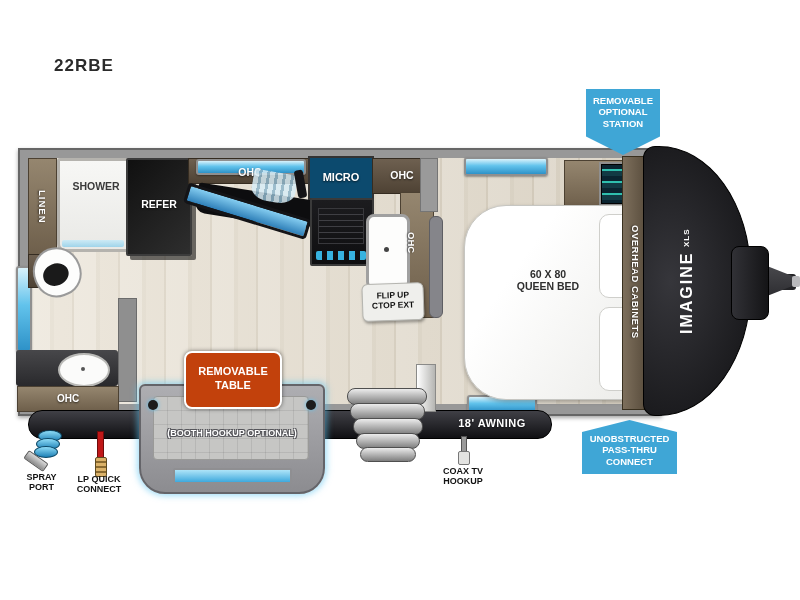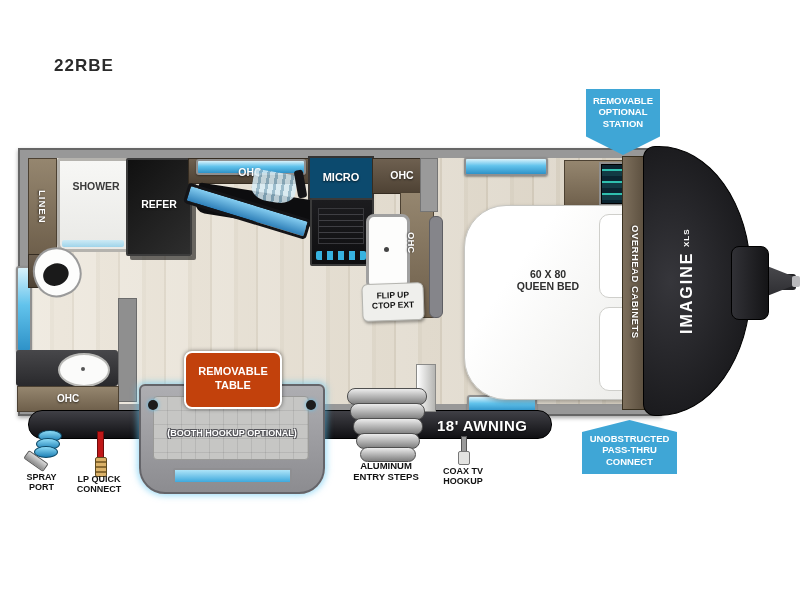--- a/index.html
+++ b/index.html
@@ -152,21 +152,21 @@
 
   <div class="abs" style="left:740px;top:274px;width:56px;height:16px;background:#232326;border-radius:3px;"></div>
   <div class="abs" style="left:762px;top:264px;width:36px;height:34px;background:linear-gradient(180deg,#4a4a4e,#2c2c30);
               clip-path:polygon(0 0,100% 42%,100% 58%,0 100%);"></div>
   <div class="abs" style="left:792px;top:276px;width:8px;height:11px;background:#b9b9bc;border-radius:2px;"></div>
   <div class="abs" style="left:731px;top:246px;width:36px;height:72px;background:linear-gradient(90deg,#313136,#141416);
               border:1px solid #000;border-radius:8px;"></div>
 
   <div class="abs" style="left:28px;top:410px;width:522px;height:27px;background:linear-gradient(180deg,#404046,#101013);
               border:1px solid #000;border-radius:14px;">
-    <div class="abs lbl whitelbl" style="left:408px;top:6px;width:110px;text-align:left;font-size:15px;letter-spacing:.5px;">18' AWNING</div>
+    <div class="abs lbl whitelbl" style="left:408px;top:6px;width:110px;text-align:center;font-size:11px;letter-spacing:.5px;">18' AWNING</div>
   </div>
 
   <div class="abs" style="left:28px;top:430px;width:40px;height:46px;">
     <div class="abs" style="left:10px;top:0;width:22px;height:10px;border-radius:50%;background:linear-gradient(180deg,#8edcf7,#1d7fb5);border:1px solid #0d4866;"></div>
     <div class="abs" style="left:8px;top:8px;width:22px;height:10px;border-radius:50%;background:linear-gradient(180deg,#8edcf7,#1d7fb5);border:1px solid #0d4866;"></div>
     <div class="abs" style="left:6px;top:16px;width:22px;height:10px;border-radius:50%;background:linear-gradient(180deg,#8edcf7,#1d7fb5);border:1px solid #0d4866;"></div>
     <div class="abs" style="left:-4px;top:26px;width:22px;height:8px;background:linear-gradient(180deg,#d9d9d9,#8a8a8a);border:1px solid #555;transform:rotate(35deg);border-radius:2px;"></div>
   </div>
   <div class="abs lbl blacklbl" style="left:14px;top:472px;width:55px;font-size:9px;">
     <div>SPRAY</div>
@@ -202,24 +202,20 @@
       <div>TABLE</div>
     </div>
   </div>
 
   <div class="abs" style="left:416px;top:364px;width:18px;height:46px;background:linear-gradient(90deg,#ffffff,#b5b5b2);border:1px solid #8a8a88;"></div>
   <div class="abs steprail" style="left:347px;top:388px;width:78px;height:15px;"></div>
   <div class="abs steprail" style="left:350px;top:403px;width:73px;height:15px;"></div>
   <div class="abs steprail" style="left:353px;top:418px;width:68px;height:15px;"></div>
   <div class="abs steprail" style="left:356px;top:433px;width:62px;height:14px;"></div>
   <div class="abs steprail" style="left:360px;top:447px;width:54px;height:13px;"></div>
-  <div class="abs lbl blacklbl" style="left:340px;top:461px;width:92px;font-size:9.5px;">
-    <div>ALUMINUM</div>
-    <div>ENTRY STEPS</div>
-  </div>
 
   <div class="abs" style="left:458px;top:436px;width:10px;height:28px;">
     <div class="abs" style="left:3px;top:0;width:4px;height:16px;background:#9a9a9a;border:1px solid #555;"></div>
     <div class="abs" style="left:0;top:15px;width:10px;height:12px;background:#e3e3e1;border:1px solid #777;border-radius:2px;"></div>
   </div>
   <div class="abs lbl blacklbl" style="left:428px;top:466px;width:70px;font-size:9px;">
     <div>COAX TV</div>
     <div>HOOKUP</div>
   </div>
 

